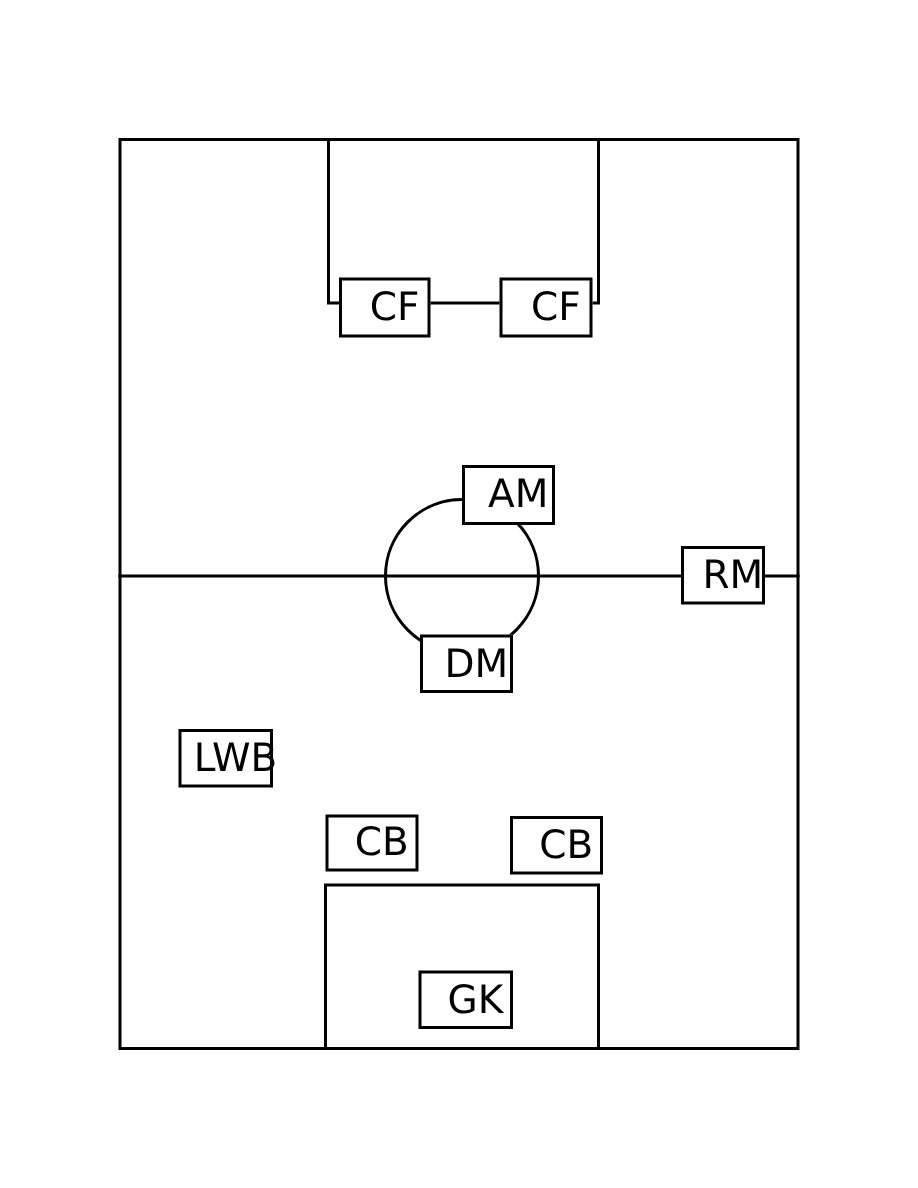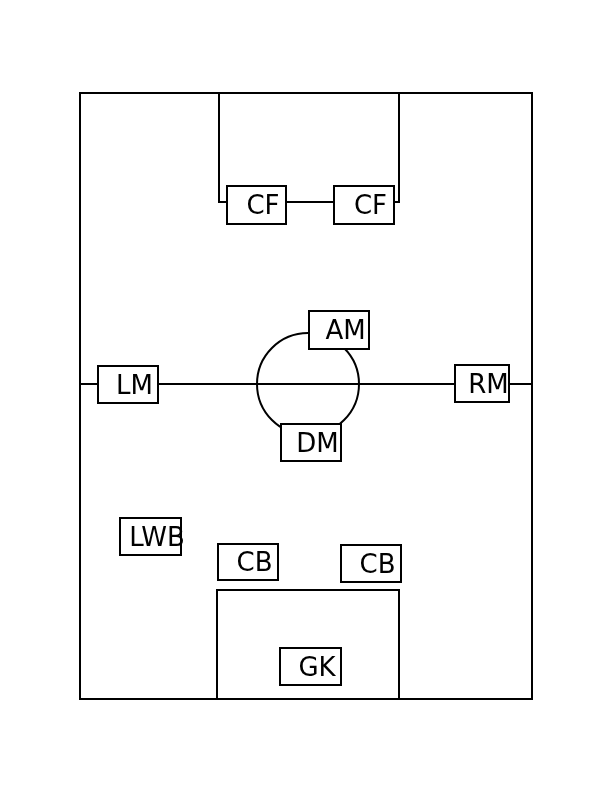--- a/index.html
+++ b/index.html
@@ -69,41 +69,40 @@
     line-height: 1;
     white-space: nowrap;
     padding-left: 13px;
   }
   .pos-cf-left  { left: 226px; top: 185px; width: 61px; height: 40px; }
   .pos-cf-right { left: 333px; top: 185px; width: 62px; height: 40px; }
   .pos-am      { left: 280px; top: 310px; width: 62px; height: 40px; margin-left: 28px; }
   .pos-lm      { left: 97px;  top: 365px; width: 62px; height: 39px; }
   .pos-rm      { left: 454px; top: 364px; width: 56px; height: 39px; }
   .pos-dm      { left: 280px; top: 423px; width: 62px; height: 39px; }
-  .pos-lwb     { left: 119px; top: 486px; width: 63px; height: 39px; margin-top: 31px; }
+  .pos-lwb     { left: 119px; top: 486px; width: 63px; height: 39px; }
   .pos-rwb     { left: 441px; top: 490px; width: 62px; height: 39px; }
   .pos-cb-left { left: 217px; top: 543px; width: 62px; height: 38px; }
   .pos-cb-right{ left: 340px; top: 544px; width: 62px; height: 39px; }
   .pos-gk      { left: 279px; top: 647px; width: 63px; height: 39px; }
 </style>
 </head>
 <body>
 
 <div id="canvas">
 
   <div class="pitch-outline"></div>
   <div class="halfway-line"></div>
   <div class="center-circle"></div>
   <div class="penalty-top"></div>
   <div class="penalty-bottom"></div>
 
   <div class="pbox pos-cf-left">CF</div>
   <div class="pbox pos-cf-right">CF</div>
   <div class="pbox pos-am">AM</div>
-  <div class="pbox pos-lm">LM</div>
   <div class="pbox pos-rm">RM</div>
   <div class="pbox pos-dm">DM</div>
   <div class="pbox pos-lwb">LWB</div>
   <div class="pbox pos-cb-left">CB</div>
   <div class="pbox pos-cb-right">CB</div>
   <div class="pbox pos-gk">GK</div>
 
 </div>
 
 </body></html>

